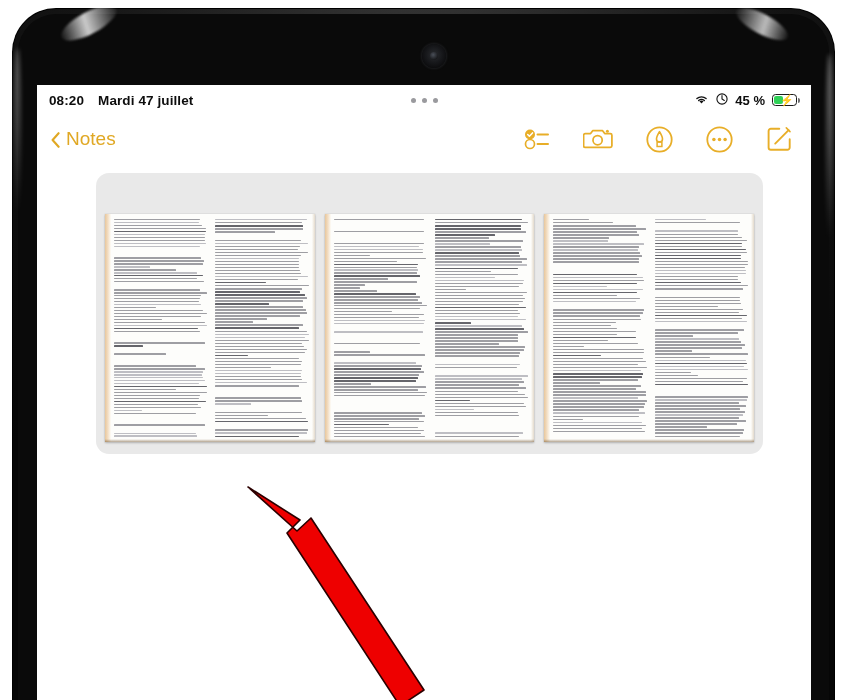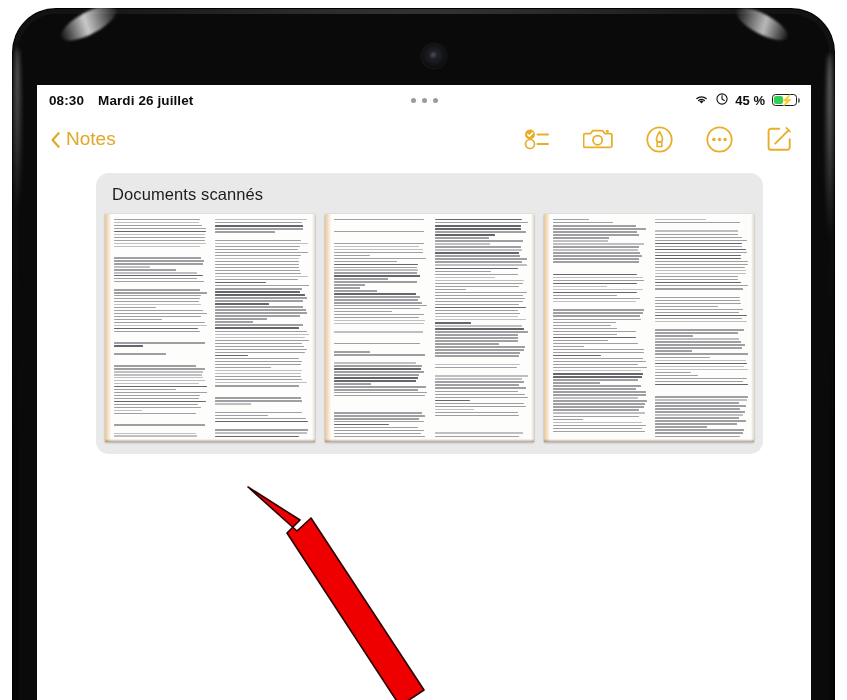--- a/index.html
+++ b/index.html
@@ -342,22 +342,22 @@
     <div class="bezel-gloss-tr"></div>
     <div class="bezel-gloss-left"></div>
     <div class="bezel-gloss-right"></div>
     <div class="front-camera"></div>
   </div>
 
   <div class="screen">
 
     <div class="status-bar">
       <div class="status-left">
-        <span>08:30</span>
-        <span>Mardi 26 juillet</span>
+        <span>08:20</span>
+        <span>Mardi 47 juillet</span>
       </div>
 
       <div class="status-center">
         <div class="multitask-dots">
           <i></i>
           <i></i>
           <i></i>
         </div>
       </div>
 
@@ -445,21 +445,20 @@
               <path d="M9.2 17.6 22.6 4.2" stroke="#e8ae28" stroke-width="1.9" fill="none" stroke-linecap="round"></path>
               <path d="M20.3 1.9 24 5.6" stroke="#e8ae28" stroke-width="1.6" fill="none" stroke-linecap="round"></path>
             </svg>
           </span>
         </div>
 
       </div>
     </div>
 
     <div class="card">
-      <div class="card-title">Documents scannés</div>
       <div class="pages">
 
         <div class="page">
           <div class="page-spine"></div>
           <div class="page-spine-r"></div>
           <div class="page-bottom-edge"></div>
           <div class="cols">
             <div class="col">
                 <div class="ln" style="width: 91.7141%;"></div>
                 <div class="ln pale" style="width: 91.0159%;"></div>

